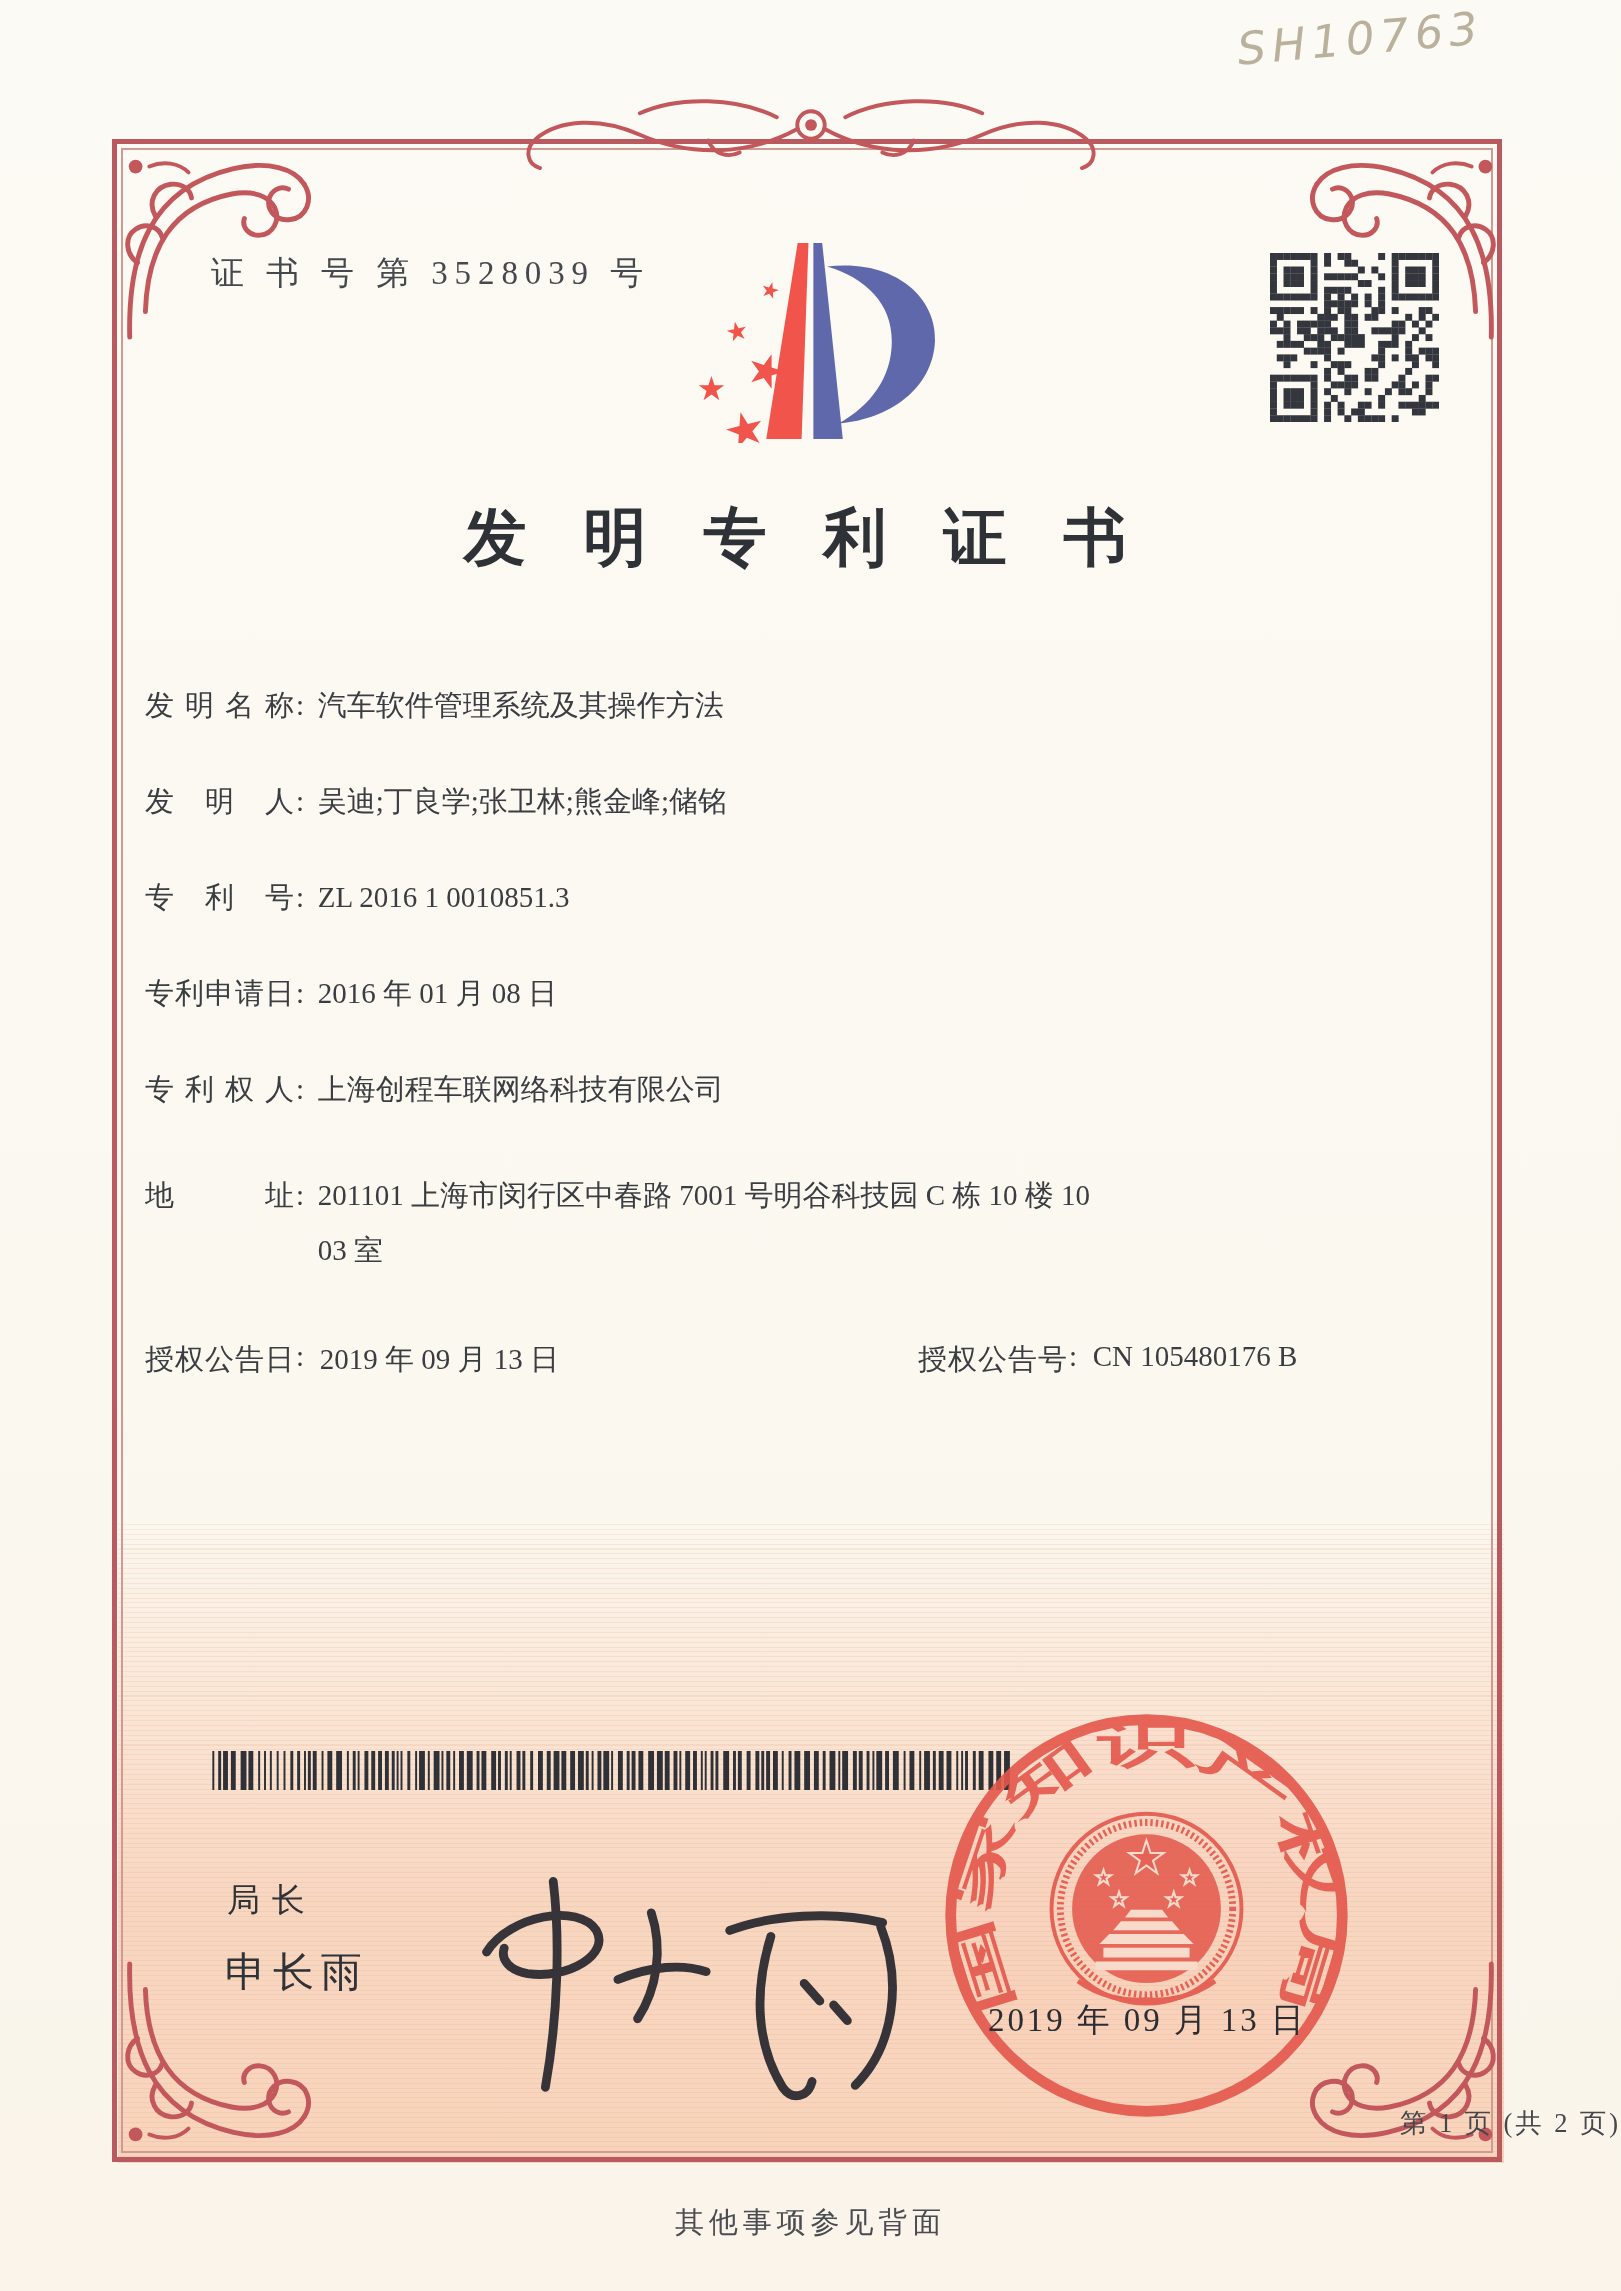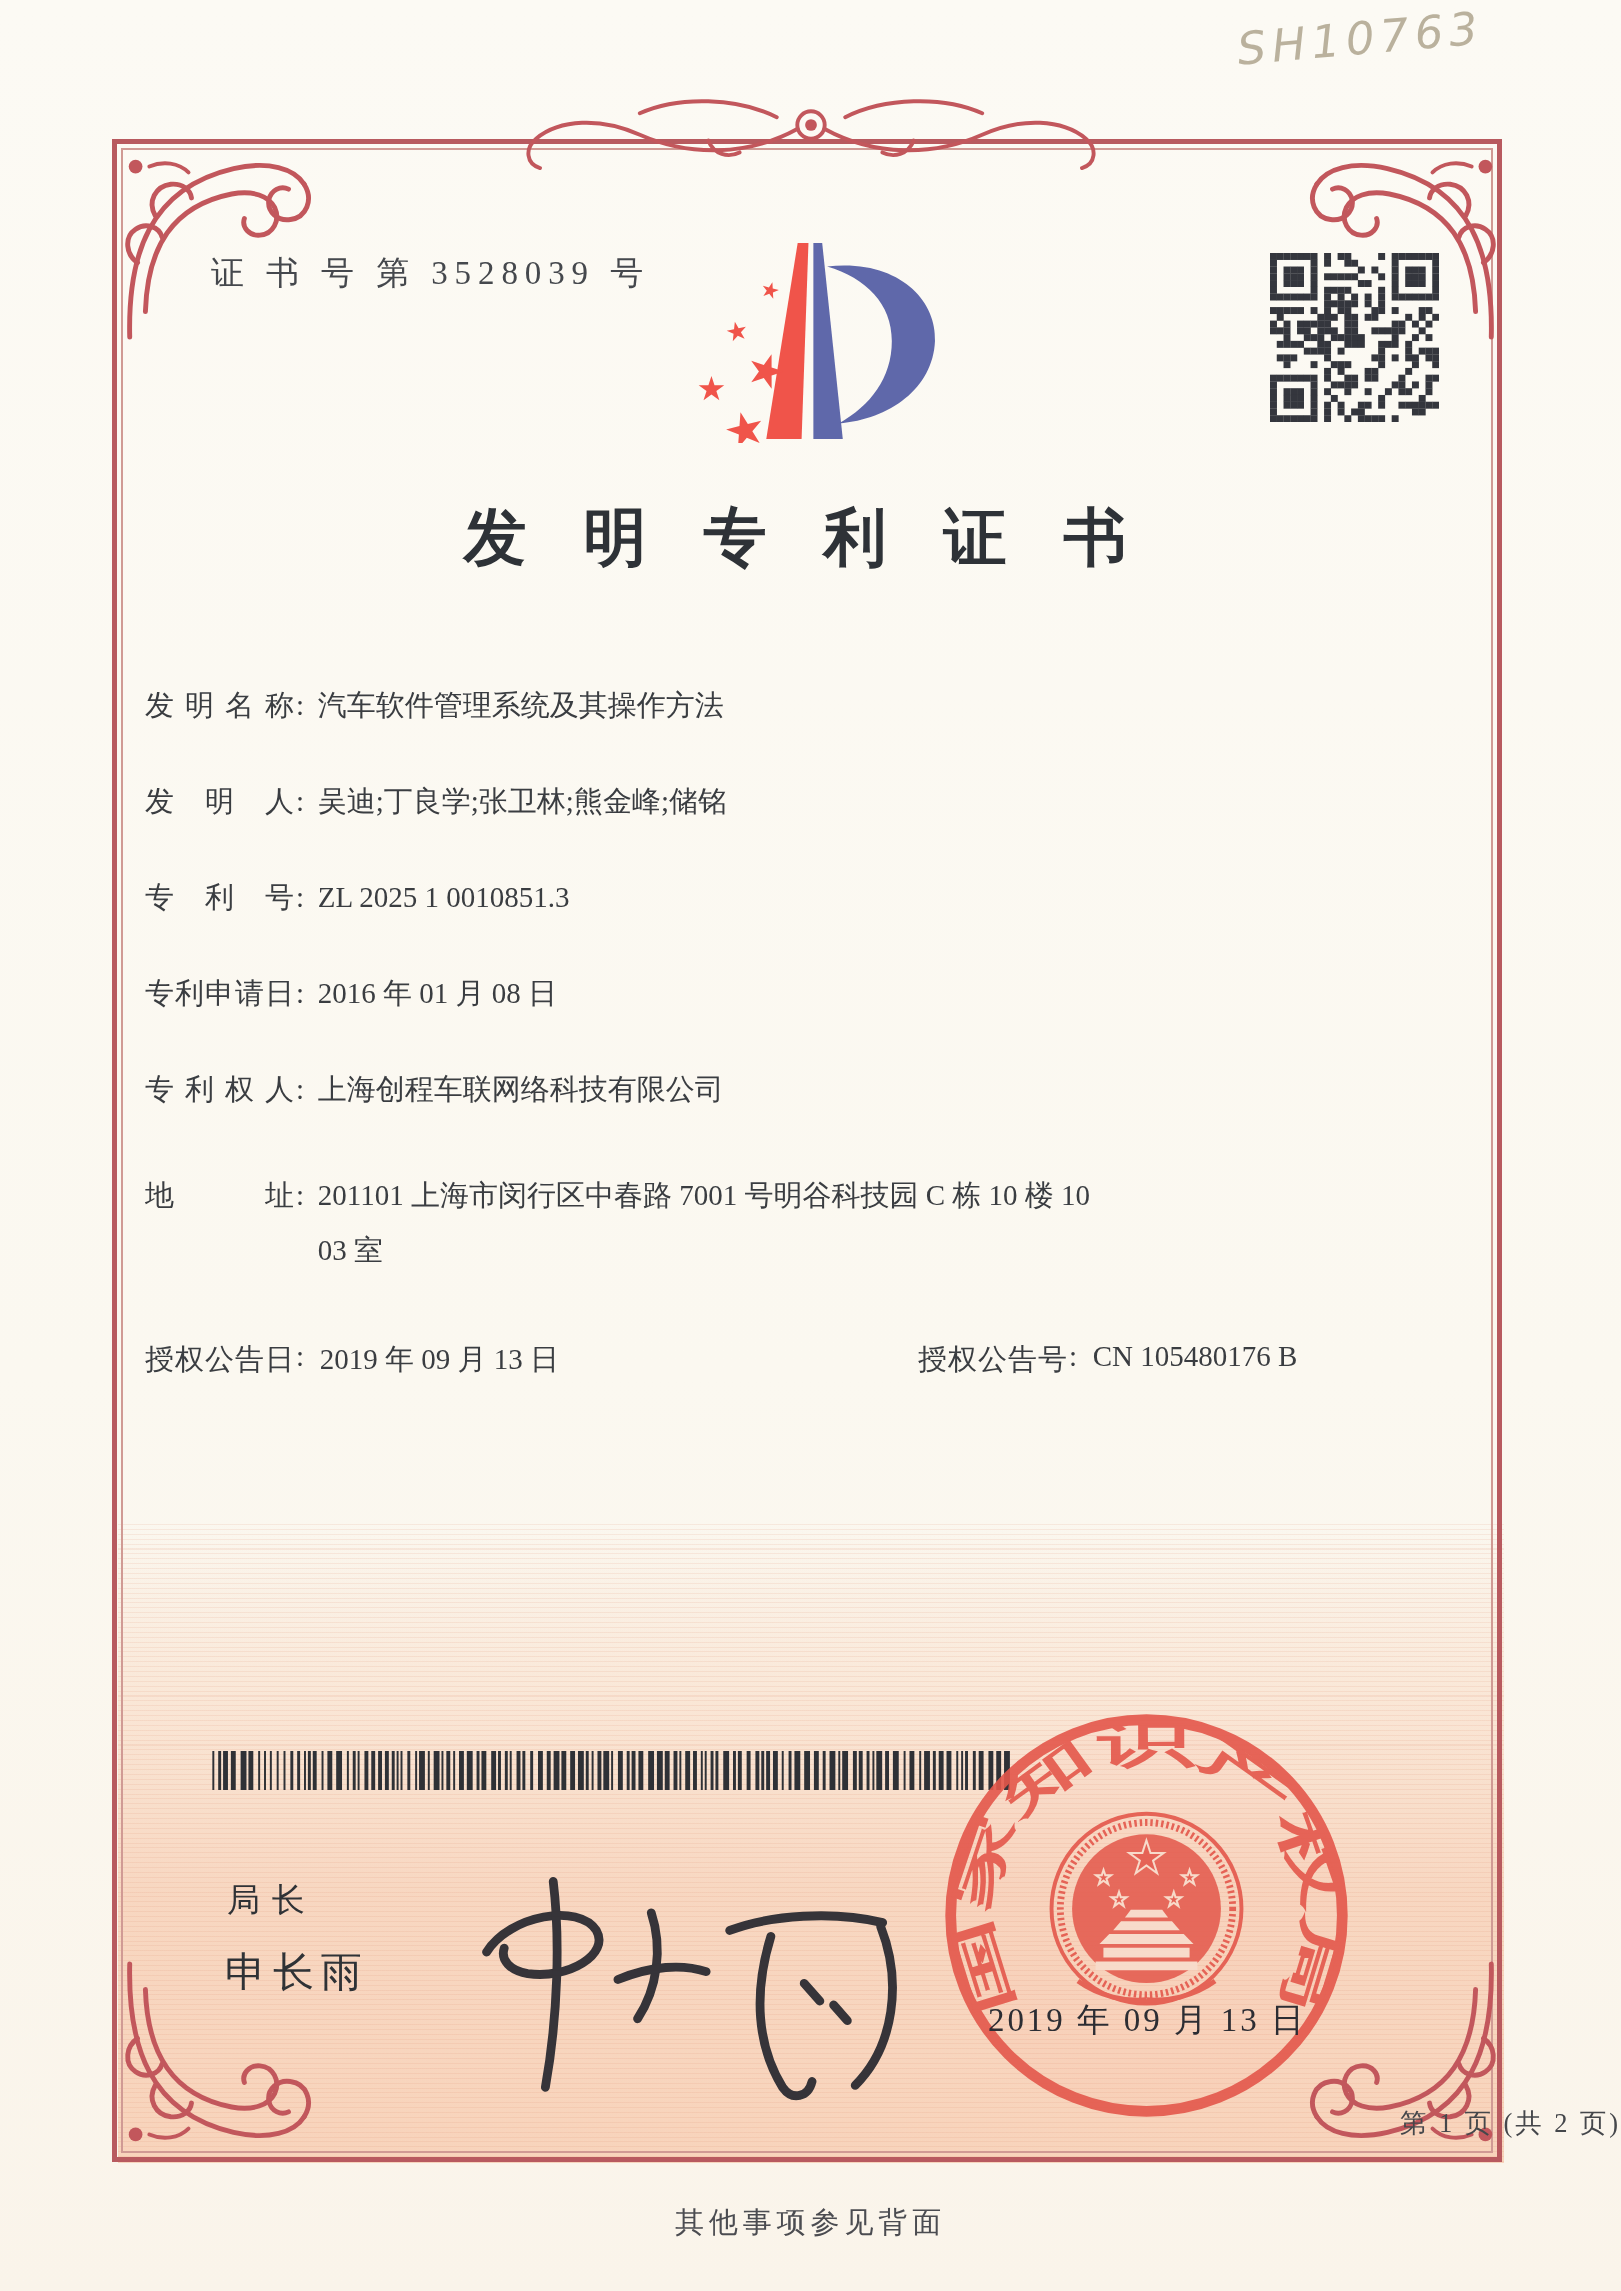--- a/index.html
+++ b/index.html
@@ -429,21 +429,21 @@
       <rect x="103.20" y="165.12" width="7.08" height="7.08" fill="#34363d"></rect>
       <rect x="110.08" y="165.12" width="7.08" height="7.08" fill="#34363d"></rect>
       <rect x="123.84" y="165.12" width="7.08" height="7.08" fill="#34363d"></rect>
     </svg>
 
   <h1 class="abs title">发明专利证书</h1>
 
   <div class="abs fields-layer" id="fields">
       <div class="field-row"><span class="f-label">发明名称</span><span class="f-colon">:</span><span class="f-value">汽车软件管理系统及其操作方法</span></div>
       <div class="field-row"><span class="f-label">发明人</span><span class="f-colon">:</span><span class="f-value">吴迪;丁良学;张卫林;熊金峰;储铭</span></div>
-      <div class="field-row"><span class="f-label">专利号</span><span class="f-colon">:</span><span class="f-value">ZL 2025 1 0010851.3</span></div>
+      <div class="field-row"><span class="f-label">专利号</span><span class="f-colon">:</span><span class="f-value">ZL 2016 1 0010851.3</span></div>
       <div class="field-row"><span class="f-label">专利申请日</span><span class="f-colon">:</span><span class="f-value">2016 年 01 月 08 日</span></div>
       <div class="field-row"><span class="f-label">专利权人</span><span class="f-colon">:</span><span class="f-value">上海创程车联网络科技有限公司</span></div>
       <div class="field-row"><span class="f-label">地址</span><span class="f-colon">:</span><span class="f-value">201101 上海市闵行区中春路 7001 号明谷科技园 C 栋 10 楼 10
 03 室</span></div>
     </div>
 
   <div class="abs grant-row">
     <span class="grant-group">
       <span class="f-label">授权公告日</span><span class="f-colon">:</span><span class="g-val">2019 年 09 月 13 日</span>
     </span>

